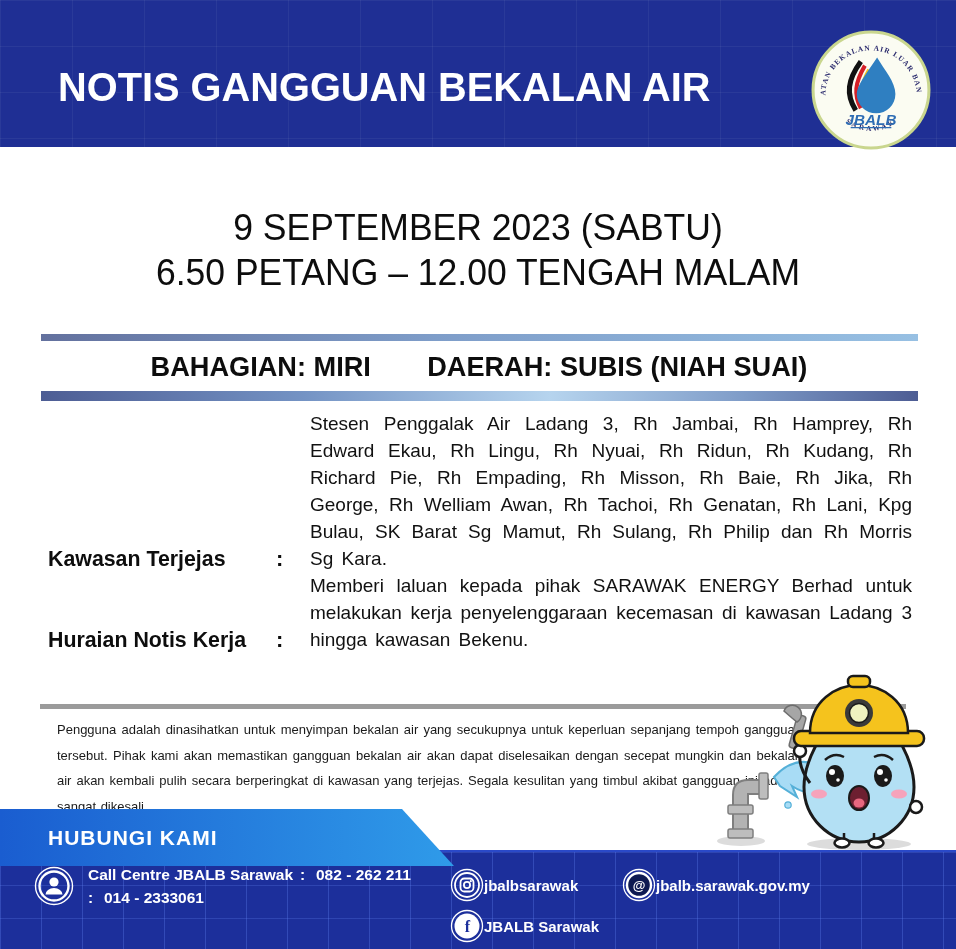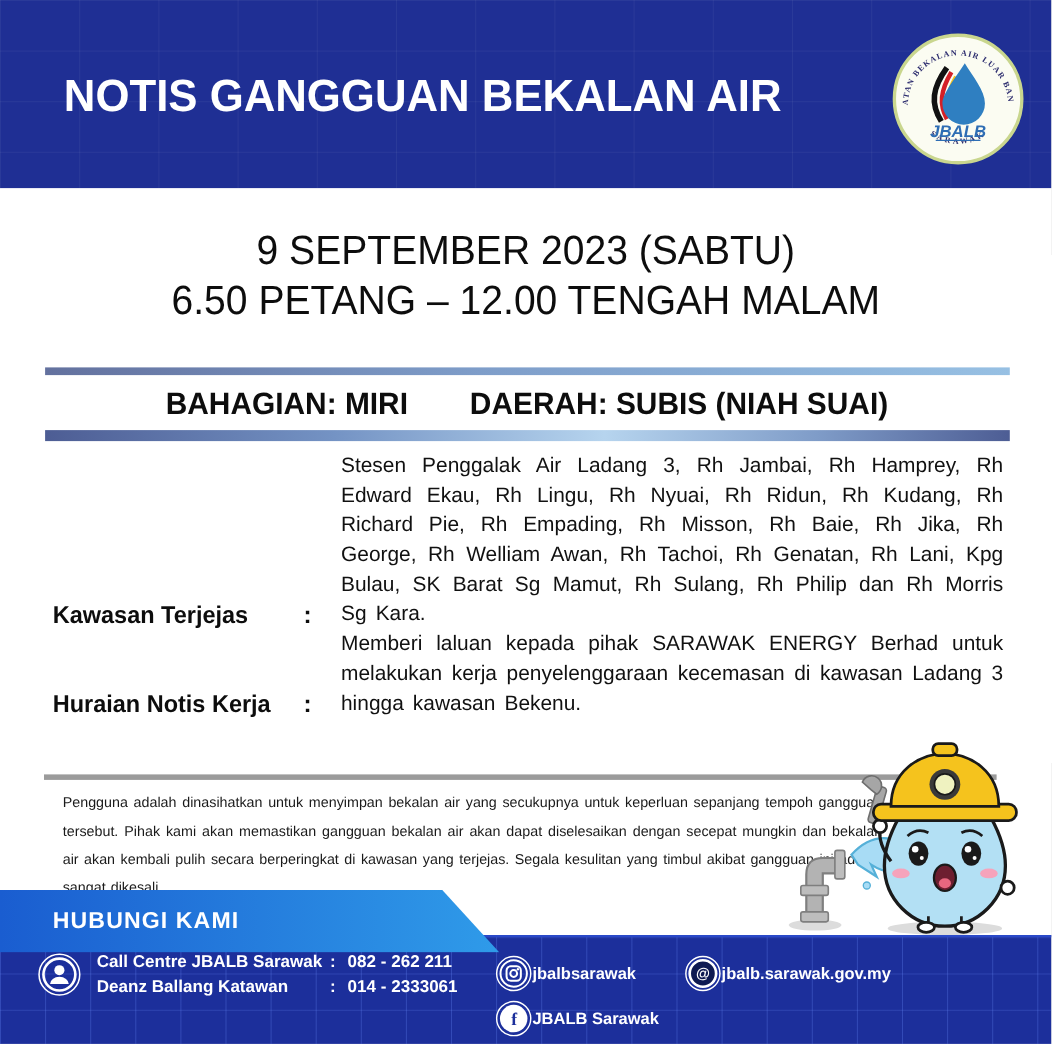--- a/index.html
+++ b/index.html
@@ -1,20 +1,20 @@
 <!DOCTYPE html>
 <html><head>
 <meta charset="utf-8">
 <style>
   html,body{margin:0;padding:0;background:#e8e8e8;}
   .page{position:relative;width:956px;height:949px;background:#ffffff;overflow:hidden;
         font-family:"Liberation Sans", sans-serif;}
 
   
-  .header{position:absolute;top:0;left:0;width:956px;height:171px;background-color:#1f2f94;
+  .header{position:absolute;top:0;left:0;width:956px;height:147px;background-color:#1f2f94;
     background-image:linear-gradient(rgba(255,255,255,0.05) 1px,transparent 1px),
                      linear-gradient(90deg,rgba(255,255,255,0.05) 1px,transparent 1px);
     background-size:72px 46px;}
   .notice-title{position:absolute;left:58px;top:64px;color:#ffffff;font-size:41px;font-weight:bold;
     letter-spacing:0px;white-space:nowrap;transform:scaleX(0.97);transform-origin:left center;}
   .logo{position:absolute;left:810px;top:29px;width:122px;height:122px;}
 
   
   .schedule{position:absolute;top:205px;left:0;width:956px;text-align:center;color:#0d0d0d;
     font-weight:normal;}
@@ -183,21 +183,20 @@
       <path d="M11.5,28.5 a8.5,6.5 0 0 1 17,0 z" fill="#ffffff"></path>
     </svg>
 
     <div class="phones">
       <div class="phone-row">
         <span class="phone-name">Call Centre JBALB Sarawak</span>
         <span class="phone-colon">:</span>
         <span class="phone-number">082 - 262 211</span>
       </div>
       <div class="phone-row">
-        <span class="phone-name">Deanz Ballang Katawan</span>
         <span class="phone-colon">:</span>
         <span class="phone-number">014 - 2333061</span>
       </div>
     </div>
 
     <div class="social social-ig">
       <svg width="34" height="34" viewBox="0 0 34 34">
         <circle cx="17" cy="17" r="15.5" fill="none" stroke="#ffffff" stroke-width="1.3"></circle>
         <circle cx="17" cy="17" r="12" fill="none" stroke="#ffffff" stroke-width="1.8"></circle>
         <rect x="10.5" y="10.5" width="13" height="13" rx="3.8" fill="none" stroke="#ffffff" stroke-width="1.8"></rect>

